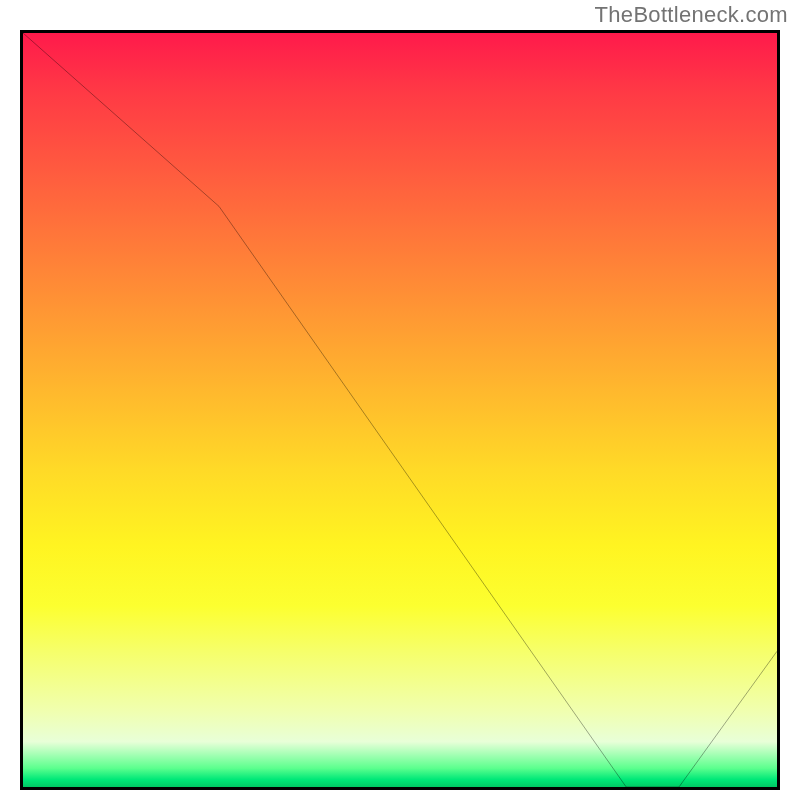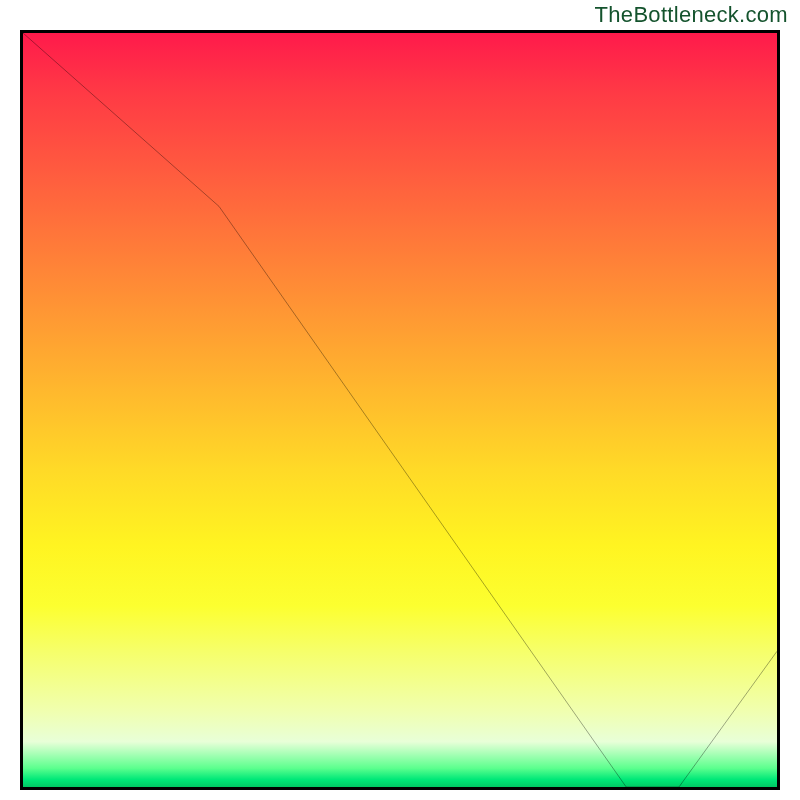--- a/index.html
+++ b/index.html
@@ -14,21 +14,21 @@
     position: relative;
     width: 800px;
     height: 800px;
   }
   .watermark {
     position: absolute;
     top: 2px;
     right: 12px;
     font-size: 22px;
     font-weight: 500;
-    color: #14532d;
+    color: #737373;
     letter-spacing: 0.3px;
   }
   .plot {
     position: absolute;
     left: 20px;
     top: 30px;
     width: 760px;
     height: 760px;
   }
   .gradient-bg {

